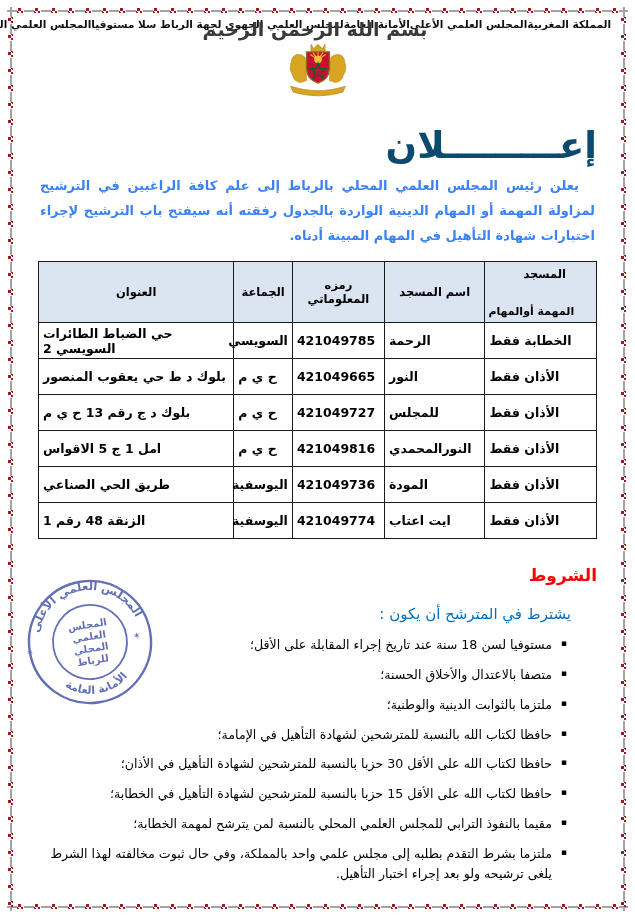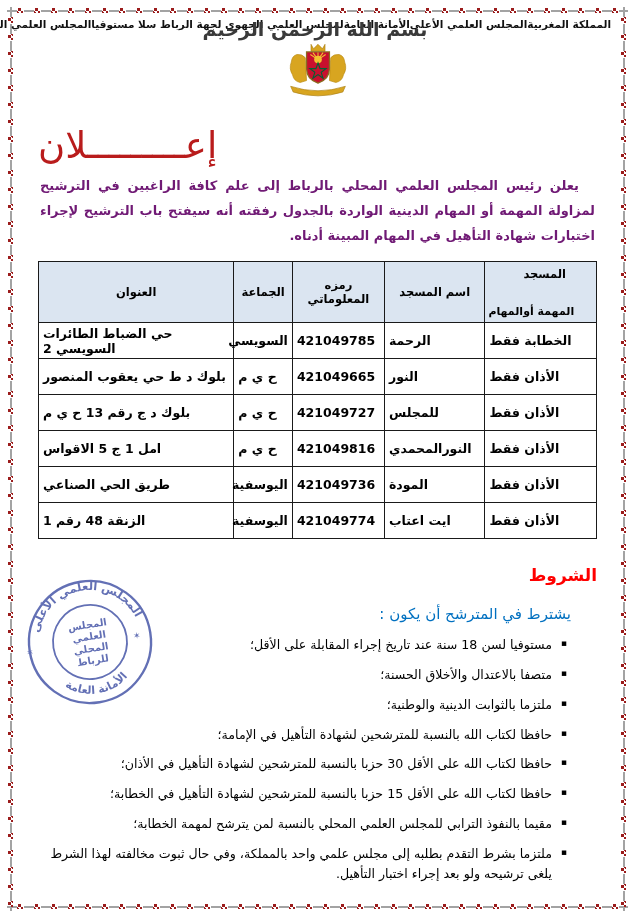--- a/index.html
+++ b/index.html
@@ -38,25 +38,25 @@
   .org{position:absolute;top:0;right:-14px;width:214px;display:flex;
        align-items:center;font-size:10.5px;font-weight:bold;line-height:1.62;color:#111;text-align:right;}
   .org div{white-space:nowrap;}
   .org .stars{font-size:11px;letter-spacing:1px;line-height:1;margin-top:1px;}
   .center-top{position:absolute;top:2px;left:50%;transform:translateX(-50%);
               text-align:center;width:220px;}
   .basmala{font-size:19px;font-weight:bold;color:#3a3a3a;white-space:nowrap;}
   .emblem{margin-top:1px;}
 
   
-  .title{margin:2px 0 6px;text-align:left;color:#b91c1c;font-size:37px;font-weight:normal;line-height:1.2;}
+  .title{margin:2px 0 6px;text-align:right;color:#0c4a6e;font-size:37px;font-weight:bold;line-height:1.2;}
 
   
   .intro{margin:4px 2px 12px;font-size:13px;font-weight:bold;line-height:1.92;
-         text-align:justify;text-indent:16px;color:#701a75;}
+         text-align:justify;text-indent:16px;color:#3b82f6;}
 
   
   table.mosques{width:100%;border-collapse:collapse;table-layout:fixed;}
   table.mosques th,table.mosques td{border:1px solid #1a1a1a;font-weight:bold;}
   table.mosques th{background:#dbe5f1;font-size:11.5px;height:56px;text-align:center;padding:2px;}
   table.mosques td{font-size:12.5px;height:31px;text-align:left;padding:2px 4px;}
   td.mission{text-align:left;padding-left:8px;}
   th.corner{position:relative;padding:0;
     background-image:linear-gradient(to bottom right,transparent calc(50% - .8px),#444 calc(50% - .8px) calc(50% + .8px),transparent calc(50% + .8px)),
                      linear-gradient(#dbe5f1,#dbe5f1);}

